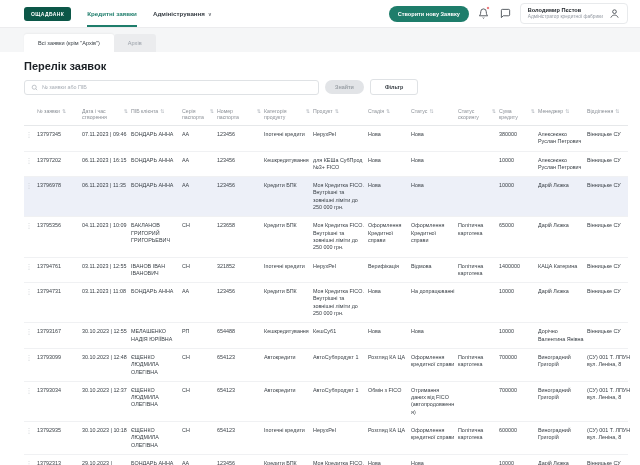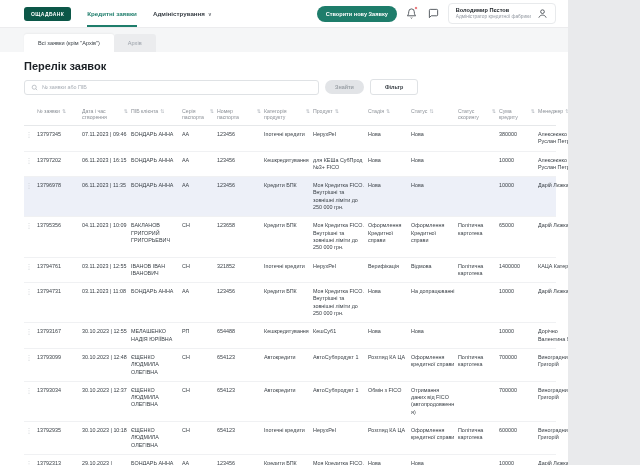--- a/index.html
+++ b/index.html
@@ -1,18 +1,18 @@
 <!DOCTYPE html>
 <html><head>
 <meta charset="utf-8">
 <style>
   * { margin:0; padding:0; box-sizing:border-box; }
   html,body { background:#e9eaec; }
   .app {
-    width:568px; height:465px; position:relative; overflow:hidden;
+    width:640px; height:465px; position:relative; overflow:hidden;
     background:#f5f6f7; font-family:"Liberation Sans", sans-serif; color:#24292e;
   }
   
   .topbar {
     height:28px; background:#ffffff; display:flex; align-items:center;
     padding:0 12px 0 24px; border-bottom:1px solid #ececee;
   }
   .logo {
     background:#0c5748; color:#ffffff; font-size:5px; font-weight:bold;
     letter-spacing:.4px; padding:4px 7px; border-radius:3px; white-space:nowrap;

